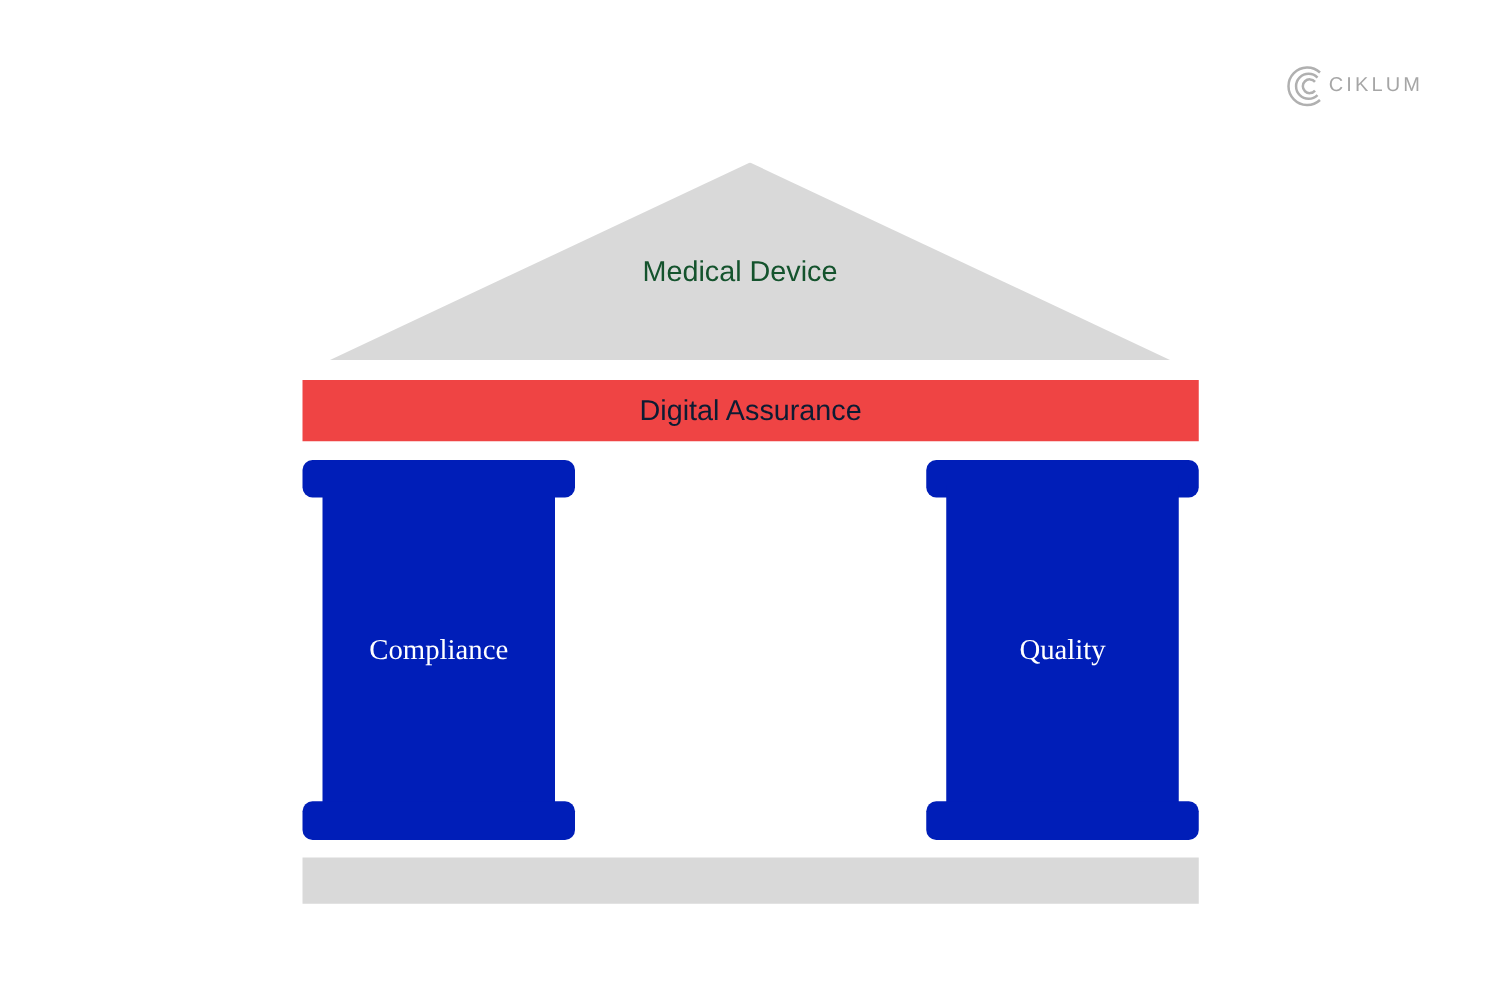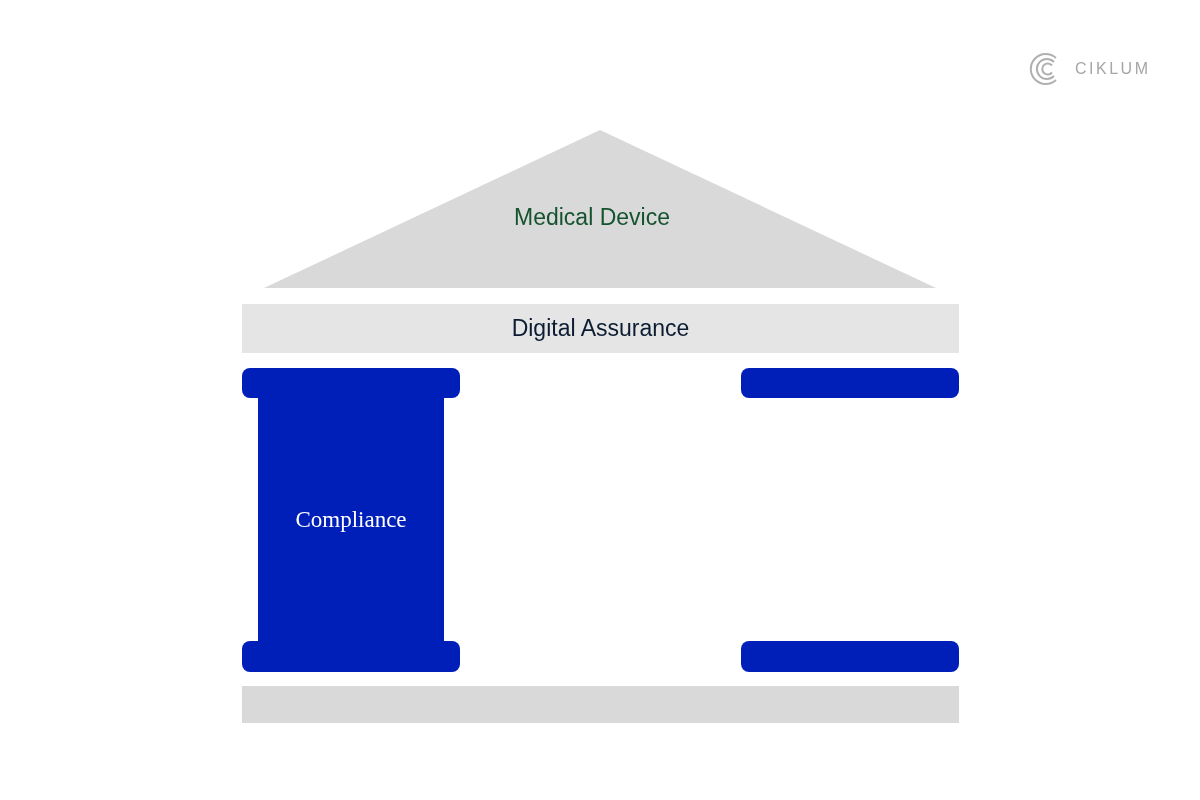--- a/index.html
+++ b/index.html
@@ -4,27 +4,27 @@
   <style>
     html, body { margin: 0; padding: 0; }
     body {
       width: 1200px; height: 800px; position: relative; overflow: hidden;
       background: #ffffff;
       font-family: "Liberation Sans", "DejaVu Sans", sans-serif;
     }
     .abs { position: absolute; }
     .logo { left: 1029px; top: 50px; height: 38px; display: flex; align-items: center; }
     .logo svg { width: 34px; height: 38px; }
-    .logo-text { margin-left: 12px; font-size: 16px; letter-spacing: 2.5px; color: #a6a6a6; }
+    .logo-text { font-size: 16px; letter-spacing: 2.5px; color: #a6a6a6; }
     .roof { left: 264px; top: 130px; width: 672px; height: 158px; }
     .roof-text {
       left: 392px; top: 202px; width: 400px; text-align: center;
       font-size: 23px; line-height: 30px; color: #14532d;
     }
-    .band { left: 242px; top: 304px; width: 717px; height: 49px; background: #e5e5e5;
+    .band { left: 242px; top: 304px; width: 717px; height: 49px; background: #ef4444;
       display: flex; align-items: center; justify-content: center;
       font-size: 23px; color: #0c1c33; }
     .pillar { top: 368px; width: 218px; height: 304px; }
     .cap { position: absolute; left: 0; width: 218px; height: 30px; background: #001eb8; border-radius: 8px; }
     .cap.top { top: 0; }
     .cap.bottom { top: 273px; height: 31px; }
     .shaft { position: absolute; left: 16px; top: 20px; width: 186px; height: 264px; background: #001eb8;
       display: flex; align-items: center; justify-content: center; color: #ffffff; font-size: 23px; font-family: Liberation Serif, serif; }
     .floor { left: 242px; top: 686px; width: 717px; height: 37px; background: #d9d9d9; }
   </style>
@@ -54,16 +54,19 @@
 <div class="abs pillar" style="left:242px;">
   <div class="cap top"></div>
   <div class="shaft">
     <span>Compliance</span>
   </div>
   <div class="cap bottom"></div>
 </div>
 
 <div class="abs pillar" style="left:741px;">
   <div class="cap top"></div>
+  <div class="shaft">
+    <span>Quality</span>
+  </div>
   <div class="cap bottom"></div>
 </div>
 
 <div class="abs floor"></div>
 
 </body></html>

